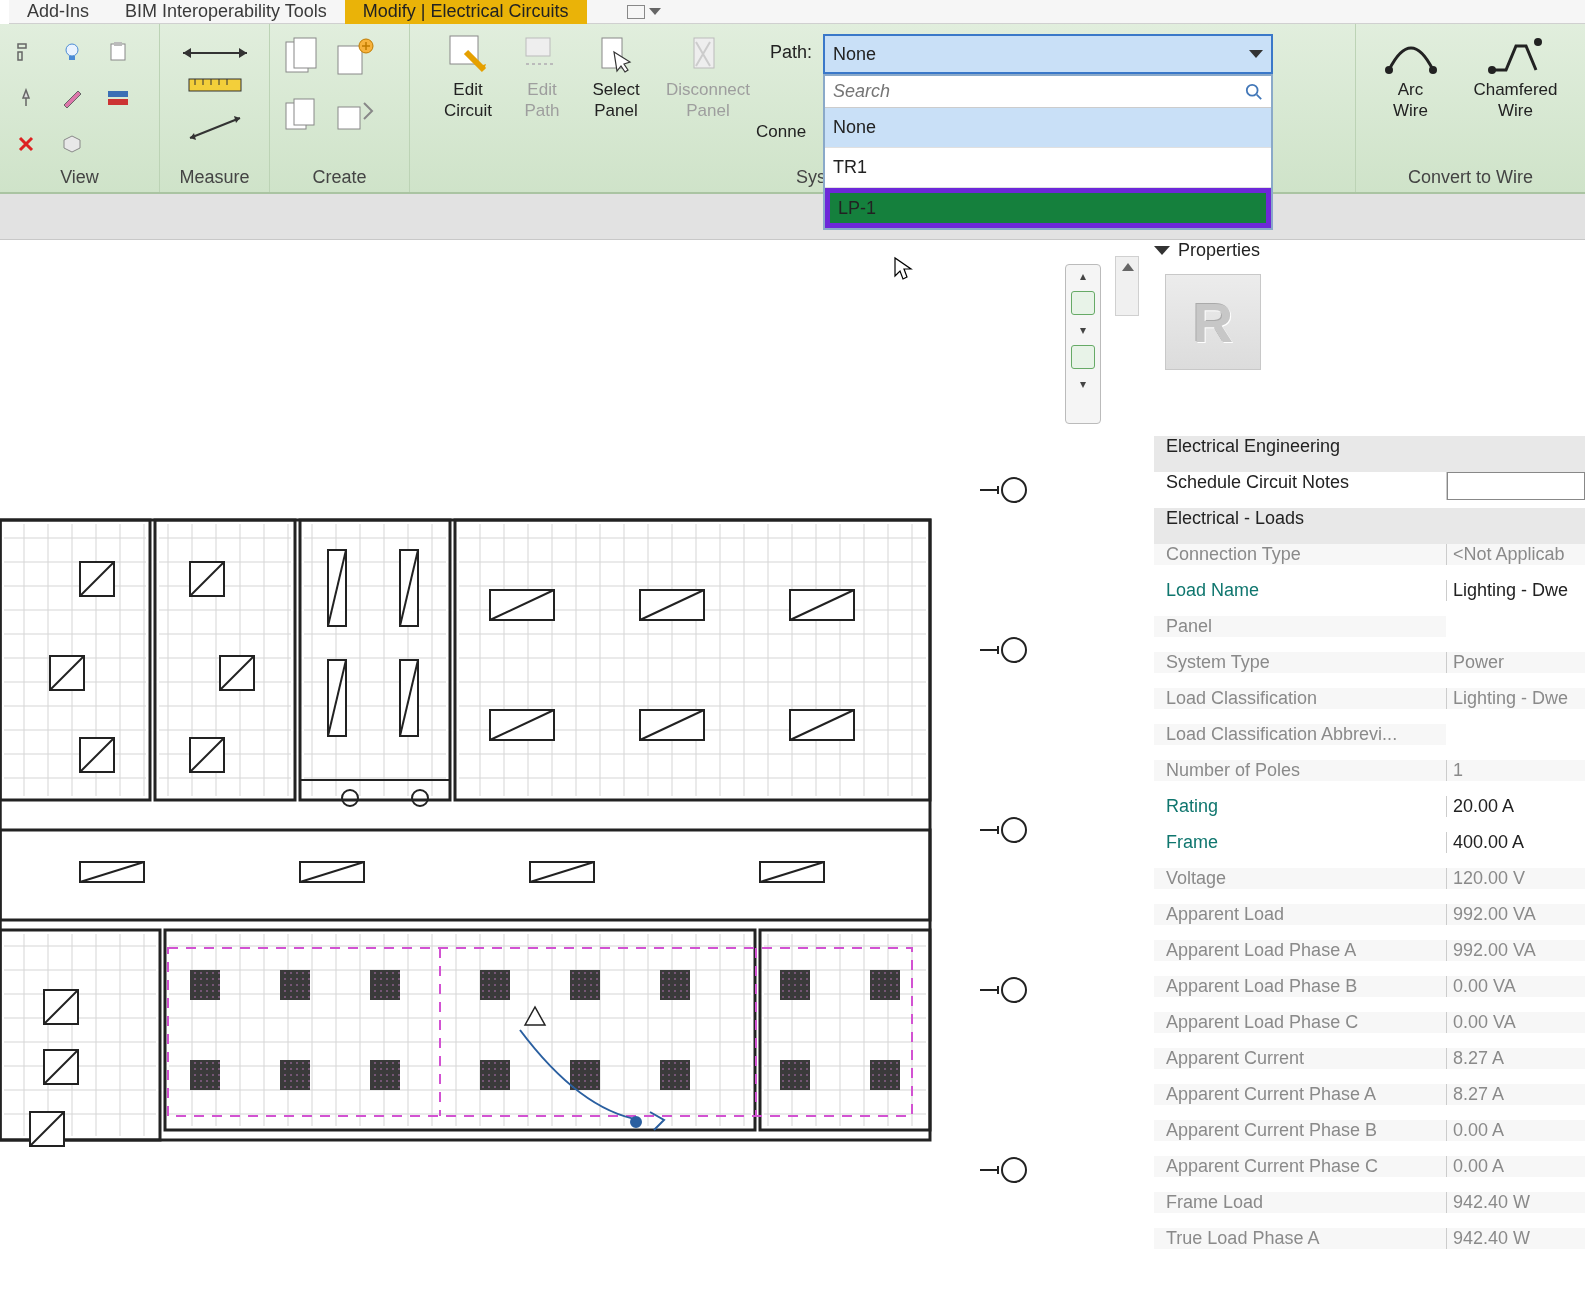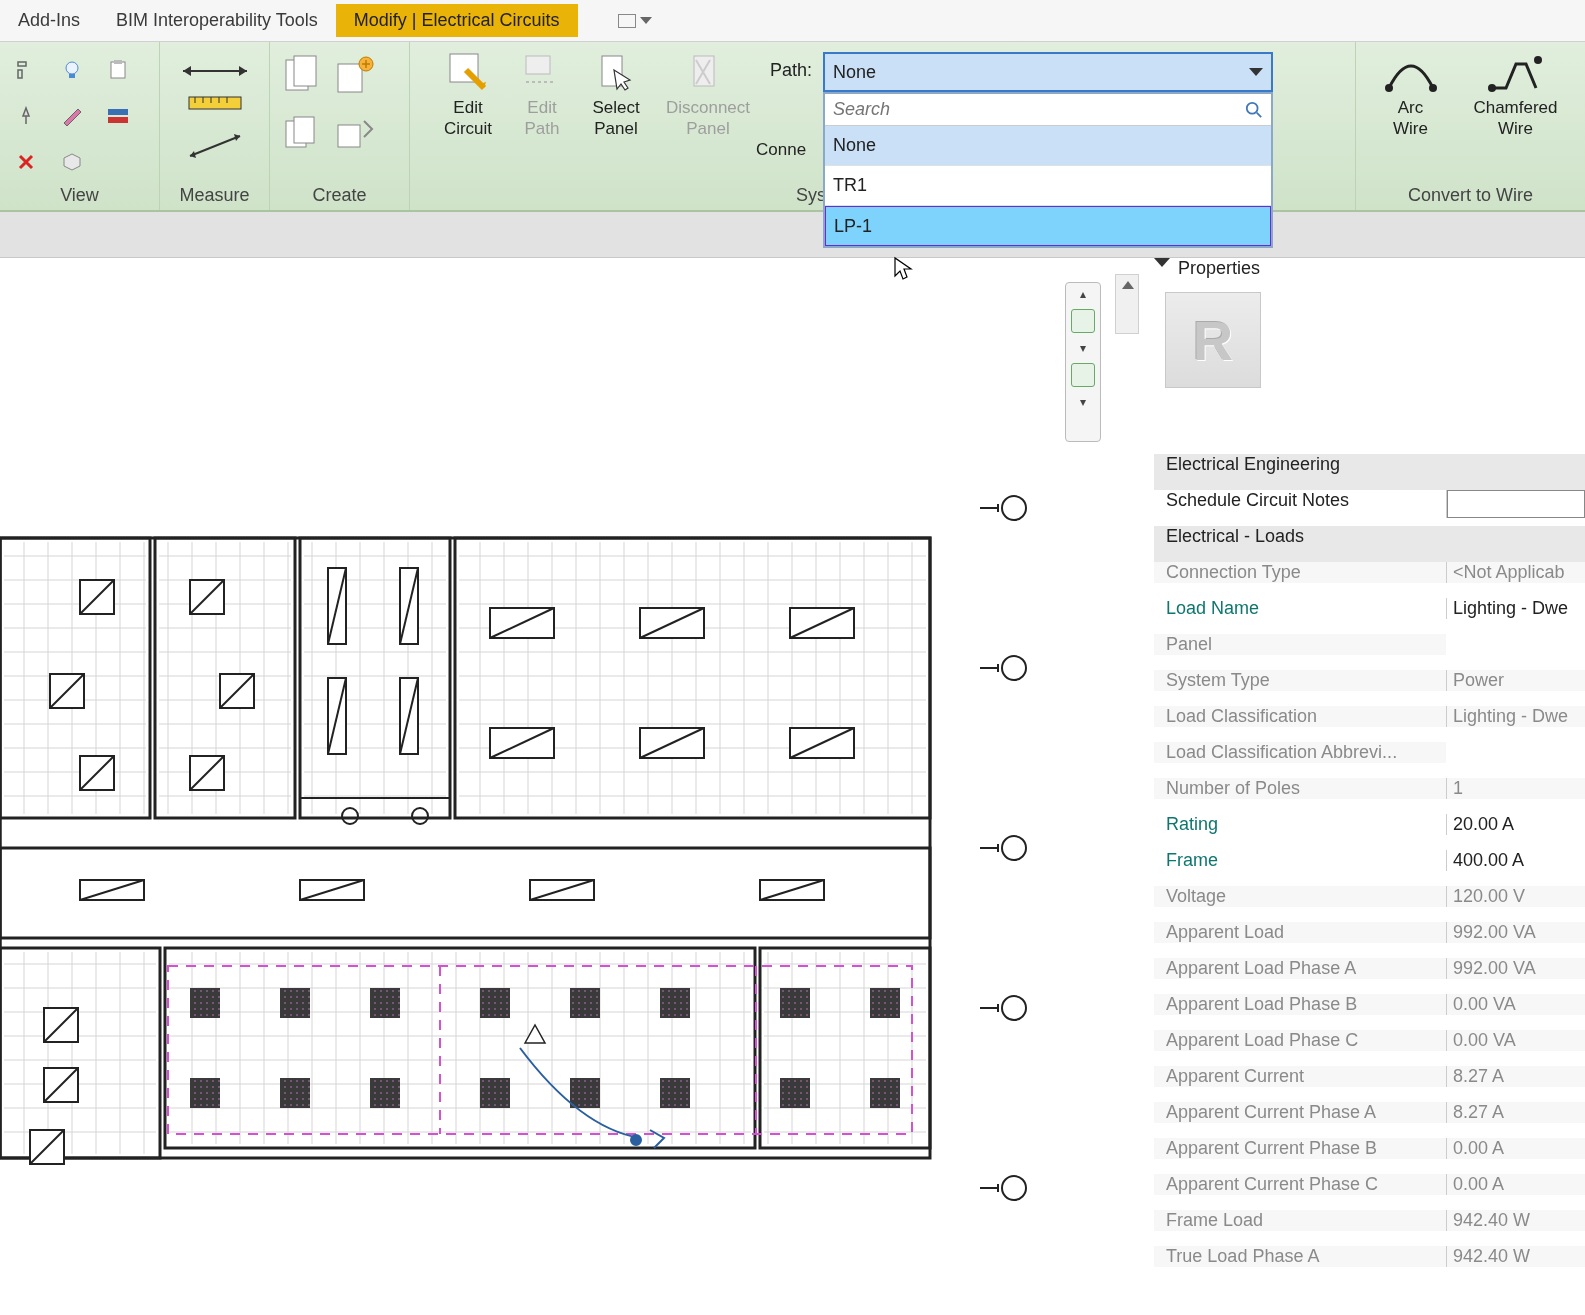--- a/index.html
+++ b/index.html
@@ -1,18 +1,18 @@
 <!DOCTYPE html>
 <html><head>
 <meta charset="utf-8">
 <style>
   * { box-sizing: border-box; margin: 0; padding: 0; }
   html, body { width: 1585px; height: 1315px; font-family: "Segoe UI", Arial, sans-serif; font-size: 18px; color: #222; overflow: hidden; background:#fff;}
   
-  .tabs { display:flex; align-items:center; height:42px; background:#f6f6f6; border-bottom:1px solid #d0d0d0;}
+  .tabs { display:flex; align-items:center; height:24px; background:#f6f6f6; border-bottom:1px solid #d0d0d0;margin-left:9px;}
   .tab { padding:6px 18px; color:#3a3a3a; cursor:default;}
   .tab.active { background:#eab308; color:#222;}
   .tab-extra { margin-left:40px; display:flex; align-items:center; gap:4px;}
   .tab-extra .box{width:18px;height:14px;border:1px solid #888;}
   .tab-extra .tri{width:0;height:0;border-left:6px solid transparent;border-right:6px solid transparent;border-top:7px solid #666;}
   
   .ribbon { height:170px; background:linear-gradient(#e1eedd,#cfe3c9); border-bottom:2px solid #aac4a2; position:relative;}
   .group { position:absolute; top:0; bottom:0; border-right:1px solid #bcd3b5; text-align:center;}
   .group-label{position:absolute;bottom:4px;left:0;right:0;text-align:center;color:#444;}
   .icon-box{display:inline-block;vertical-align:top;text-align:center;}
@@ -25,36 +25,36 @@
   
   .panel-label{position:absolute;left:770px;top:18px;color:#222;}
   .panel-select{position:absolute;left:823px;top:10px;width:450px;height:40px;border:2px solid #3a78c9;background:#c9e0f7;padding-left:8px;display:flex;align-items:center;justify-content:space-between;}
   .panel-select .arrow{width:0;height:0;border-left:7px solid transparent;border-right:7px solid transparent;border-top:8px solid #333;margin-right:8px;}
   .dropdown{position:absolute;left:823px;top:50px;width:450px;border:2px solid #8aa9c9;background:#fff;z-index:10;}
   .dd-search{display:flex;align-items:center;height:32px;border-bottom:1px solid #ccc;padding:8px 8px;}
   .dd-search input{flex:1;border:none;font-style:italic;font-size:18px;color:#666;outline:none;}
   .dd-search .mag{width:18px;height:18px;}
   .dd-item{height:40px;display:flex;align-items:center;padding-left:8px;border-bottom:1px solid #e0e0e0;}
   .dd-item.sel{background:#c9e0f7;}
-  .dd-item.hover{background:#7dd3fc;border:1px solid #6d28d9;}
+  .dd-item.hover{background:#15803d;border:5px solid #6d28d9;}
   .cursor{position:absolute;left:893px;top:256px;z-index:20;}
   
   .greystrip{height:46px;background:#e2e2e2;border-bottom:1px solid #c8c8c8;}
   
   .main{position:relative;height:calc(100% - 42px - 170px - 46px);}
   
   .navbar{position:absolute;left:1065px;top:24px;width:36px;height:160px;border:1px solid #bbb;border-radius:4px;background:#f5f5f5;display:flex;flex-direction:column;align-items:center;gap:8px;padding-top:4px;}
   .navbar .chev{font-size:12px;color:#444;}
   .navbar .sq{width:24px;height:24px;border:1px solid #6a6;background:#e8f3e8;border-radius:3px;}
   .navbar .sq2{width:24px;height:24px;border:1px solid #6a6;background:#e8f3e8;border-radius:3px;}
   
   .vscroll{position:absolute;left:1115px;top:16px;width:24px;height:60px;background:#f0f0f0;border:1px solid #d0d0d0;}
   .vscroll::before{content:"";position:absolute;left:6px;top:6px;width:0;height:0;border-left:6px solid transparent;border-right:6px solid transparent;border-bottom:8px solid #666;}
   
-  .prop-header{position:absolute;left:1154px;top:0;display:flex;align-items:flex-start;gap:8px;}
+  .prop-header{position:absolute;left:1154px;top:0;display:flex;align-items:center;gap:8px;}
   .prop-header .tri{width:0;height:0;border-left:8px solid transparent;border-right:8px solid transparent;border-top:9px solid #333;}
   .prop-logo{position:absolute;left:1165px;top:34px;width:96px;height:96px;background:linear-gradient(#ececec,#dcdcdc);border:1px solid #c8c8c8;display:flex;align-items:center;justify-content:center;}
   .prop-logo span{font-family:Arial;font-weight:bold;font-size:56px;color:#c7c7c7;text-shadow:1px 1px 0 #fff,-1px -1px 0 #aaa;}
   .prop-type{position:absolute;left:1154px;top:158px;right:0;padding:6px 8px;border-top:1px solid #ccc;border-bottom:1px solid #ccc;background:#fff;}
   .prop-table{position:absolute;left:1154px;top:196px;right:0;bottom:0;overflow:hidden;}
   .prop-row{display:flex;height:36px;align-items:flex-start;}
   .prop-row .k{flex:0 0 292px;padding-left:12px;white-space:nowrap;overflow:hidden;text-overflow:ellipsis;}
   .prop-row .v{flex:1;padding-left:6px;border-left:1px solid #ccc;white-space:nowrap;overflow:hidden;}
   .prop-row.header{background:#e8e8e8;font-weight:normal;}
   .prop-row.header .k{flex:1;border-left:none;}

